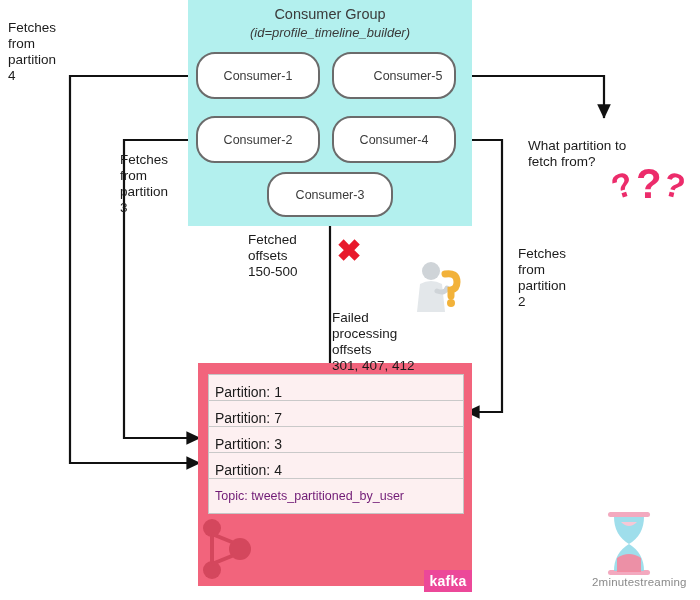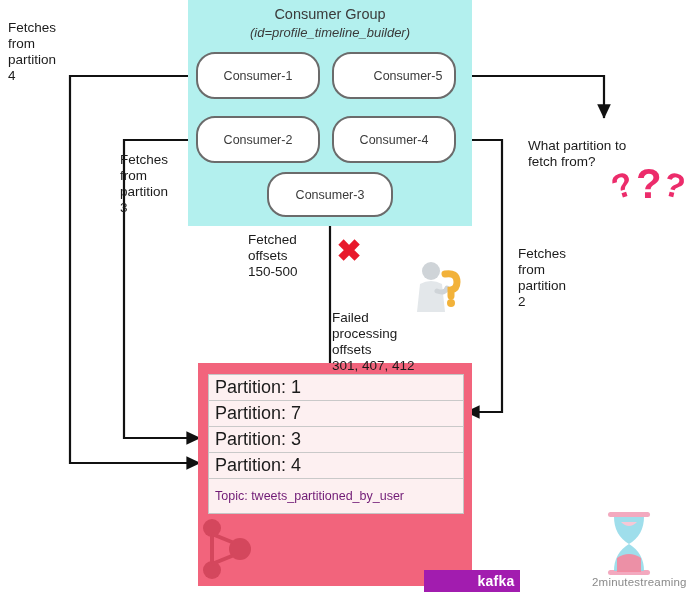--- a/index.html
+++ b/index.html
@@ -75,23 +75,23 @@
     top: 374px;
     width: 256px;
     background: #fdf0f1;
     border: 1px solid #c5c5c5;
     box-sizing: border-box;
   }
   .partition-row {
     height: 26px;
     border-bottom: 1px solid #c9c9c9;
     display: flex;
-    align-items: center;
+    align-items: flex-end;
     padding-left: 6px;
-    font-size: 18px;
+    font-size: 14px;
     color: #1b1b1b;
     box-sizing: border-box;
     background: #fdf0f1;
   }
   .topic-row {
     height: 34px;
     display: flex;
     align-items: center;
     padding-left: 6px;
     font-size: 12.5px;
@@ -99,27 +99,26 @@
     box-sizing: border-box;
     background: #fdf0f1;
     border-bottom: none;
   }
   
   #kafka-mark { left: 198px; top: 518px; width: 60px; height: 62px; }
   
   #kafka-word {
     left: 424px; top: 570px;
     width: 48px; height: 22px;
-    background: #a21caf;
+    background: #ec4899;
     color: #ffffff;
     font-size: 14px;
     font-weight: bold;
     display: flex; align-items: center; justify-content: center;
     letter-spacing: .2px;
-    padding-left: 48px;
   }
 
   
   .anno {
     font-size: 13.5px;
     color: #1b1b1b;
     line-height: 1.18;
     white-space: pre-line;
   }
   #anno-p4 { left: 8px; top: 20px; width: 90px; }

